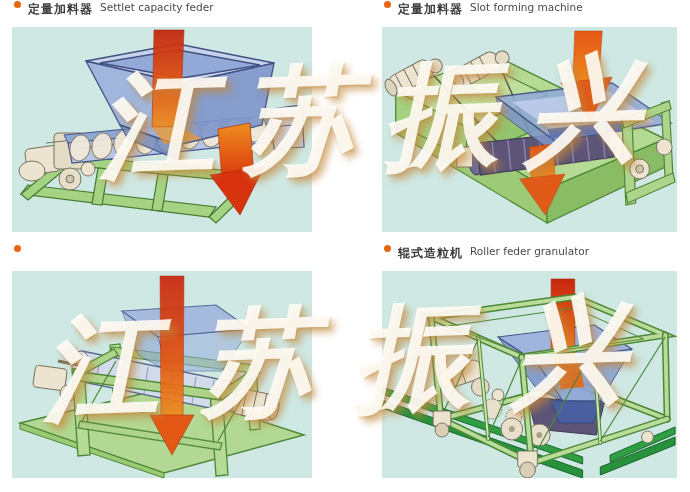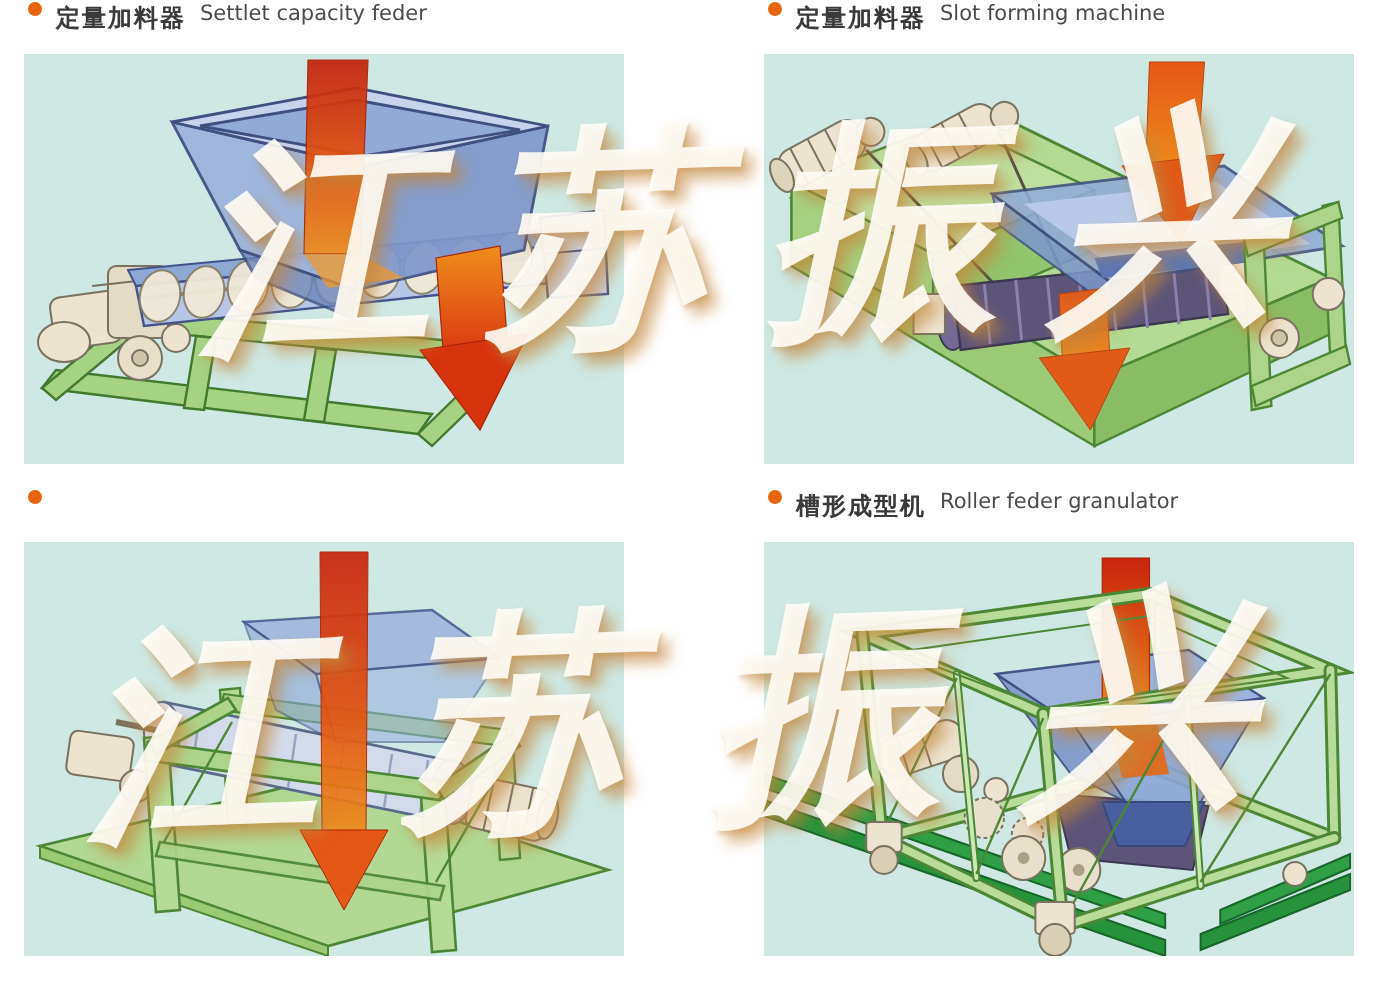--- a/index.html
+++ b/index.html
@@ -248,21 +248,21 @@
 
       <polygon points="148,5 172,5 171,148 149,148" fill="url(#g3a)" opacity="0.92" stroke="#a82408" stroke-width="0.5"></polygon>
       <polygon points="138,144 182,144 160,184" fill="#e45816" stroke="#a82408" stroke-width="0.5"></polygon>
     </svg>
   </div>
 </div>
 
 <div class="cell" id="cell-br">
   <div class="cell-header">
     <span class="bullet"></span>
-    <span class="label-zh">槽形成型机</span>
+    <span class="label-zh">辊式造粒机</span>
     <span class="label-en">Roller feder granulator</span>
   </div>
   <div class="panel">
     <svg viewBox="0 0 300 207" preserveAspectRatio="none">
       <defs>
         <linearGradient id="g4a" x1="0" y1="0" x2="0" y2="1">
           <stop offset="0" stop-color="#c8250e"></stop>
             <stop offset="1" stop-color="#ef8d1e"></stop>
         </linearGradient>
       </defs>

